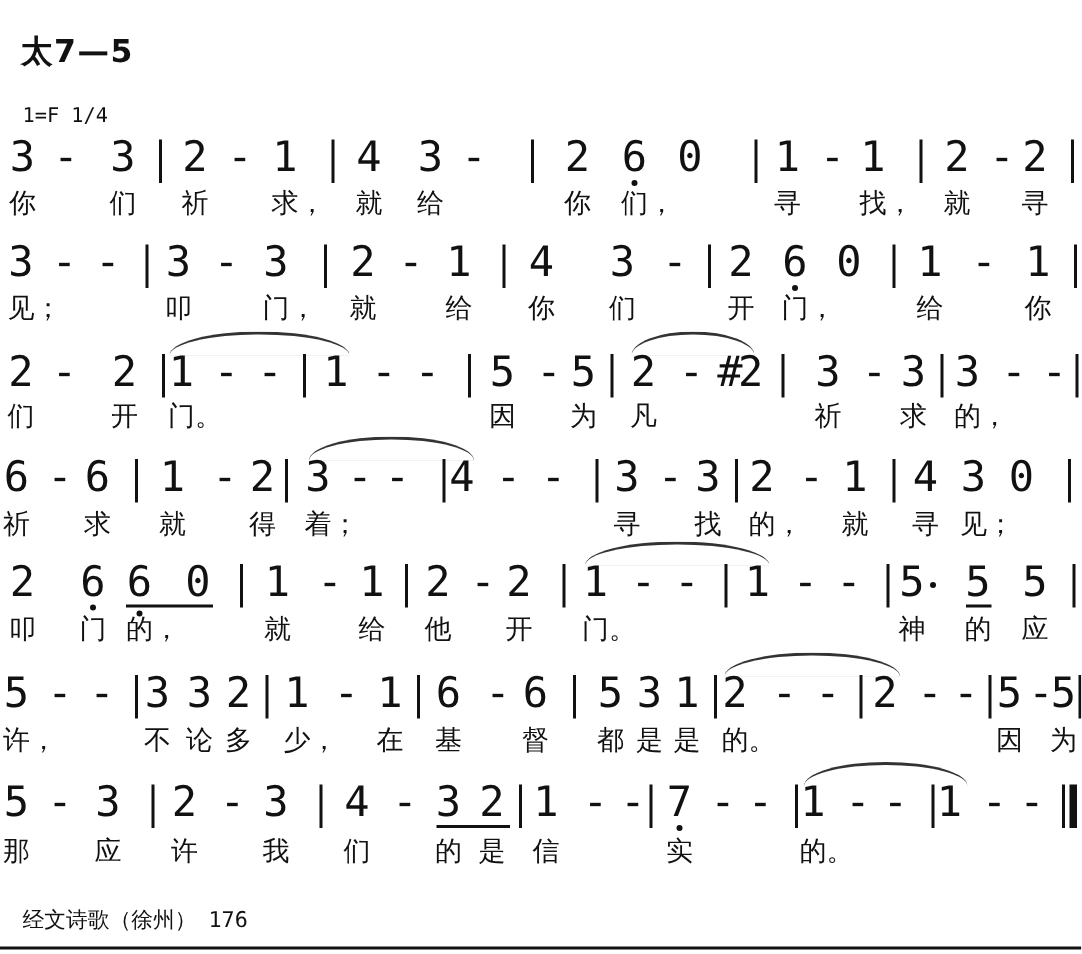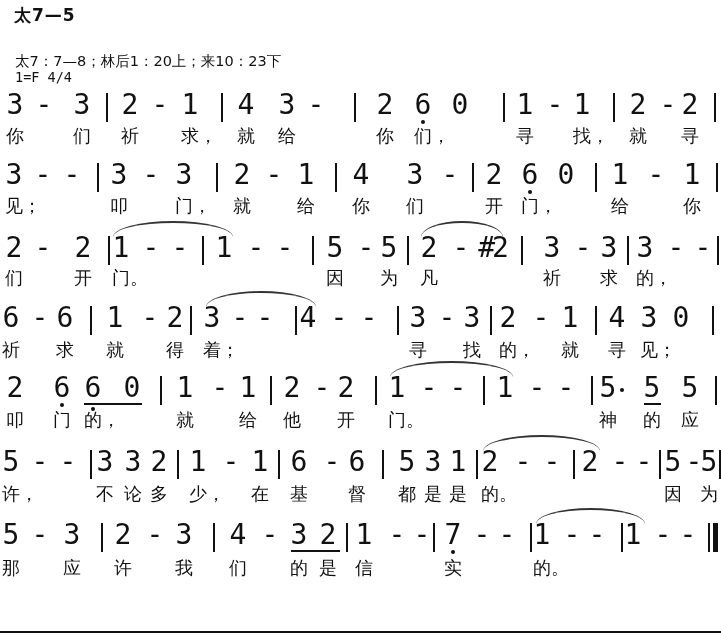--- a/index.html
+++ b/index.html
@@ -1,18 +1,18 @@
 <!DOCTYPE html>
 <html><head>
 <meta charset="utf-8">
 <style>
   html,body{margin:0;padding:0;background:#fff;}
   .page{position:relative;width:721px;height:636px;background:#fff;overflow:hidden;
         font-family:"DejaVu Sans","Liberation Sans",sans-serif;color:#111;}
-  .hdr-left{position:absolute;top:4px;left:14px;font-size:17px;font-weight:bold;letter-spacing:1px;}
+  .hdr-left{position:absolute;top:20px;left:14px;font-size:21px;font-weight:bold;letter-spacing:1px;}
   .title{position:absolute;top:9px;left:0;width:100%;text-align:center;font-size:27px;font-weight:bold;letter-spacing:2px;}
   .refs{position:absolute;top:52px;left:15px;font-size:14.5px;}
   .keytime{position:absolute;top:69px;left:15px;font-size:13.5px;font-family:"DejaVu Sans Mono",monospace;}
   .note{position:absolute;transform:translateX(-50%);font:28px/1 "DejaVu Sans Mono","Liberation Mono",monospace;color:#111;white-space:nowrap;}
   .sharp{letter-spacing:-3px;}
   .bar{position:absolute;width:2px;height:29px;background:#111;}
   .bar.thick{width:5px;}
   .beam{position:absolute;height:2px;background:#111;}
   .slur{position:absolute;height:14px;border-top:2px solid #333;
         border-radius:50% 50% 0 0 / 100% 100% 0 0;}
@@ -20,22 +20,21 @@
   .lyric{position:absolute;font-size:18px;line-height:20px;white-space:nowrap;}
   .footer{position:absolute;top:604px;left:15px;font-size:14.5px;}
   .footer .num{margin-left:8px;font-family:"DejaVu Sans Mono",monospace;}
   .bottom-rule{position:absolute;top:631px;left:0;width:721px;height:2px;background:#111;}
 </style>
 </head>
 <body>
 
 <div class="page">
   <div class="hdr-left">太7—5</div>
-  <div class="refs">太7：7—8；林后1：20上；来10：23下</div>
-  <div class="keytime">1=F 4/4</div>
+  <div class="keytime">1=F 1/4</div>
 
   <div id="score">
       <div class="note" style="left: 15px; top: 91px;">3</div>
       <div class="note" style="left: 44px; top: 91px;">-</div>
       <div class="note" style="left: 82px; top: 91px;">3</div>
       <div class="bar" style="left: 106px; top: 93px;"></div>
       <div class="note" style="left: 130px; top: 91px;">2</div>
       <div class="note" style="left: 160px; top: 91px;">-</div>
       <div class="note" style="left: 190px; top: 91px;">1</div>
       <div class="bar" style="left: 221px; top: 93px;"></div>
@@ -310,14 +309,17 @@
       <div class="lyric" style="left: 114px; top: 558px;">许</div>
       <div class="lyric" style="left: 175px; top: 558px;">我</div>
       <div class="lyric" style="left: 229px; top: 558px;">们</div>
       <div class="lyric" style="left: 290px; top: 558px;">的</div>
       <div class="lyric" style="left: 319px; top: 558px;">是</div>
       <div class="lyric" style="left: 355px; top: 558px;">信</div>
       <div class="lyric" style="left: 444px; top: 558px;">实</div>
       <div class="lyric" style="left: 533px; top: 558px;">的。</div>
     </div>
 
+  <div class="footer">
+    <span>经文诗歌（徐州）</span><span class="num">176</span>
+  </div>
   <div class="bottom-rule"></div>
 </div>
 
 </body></html>

